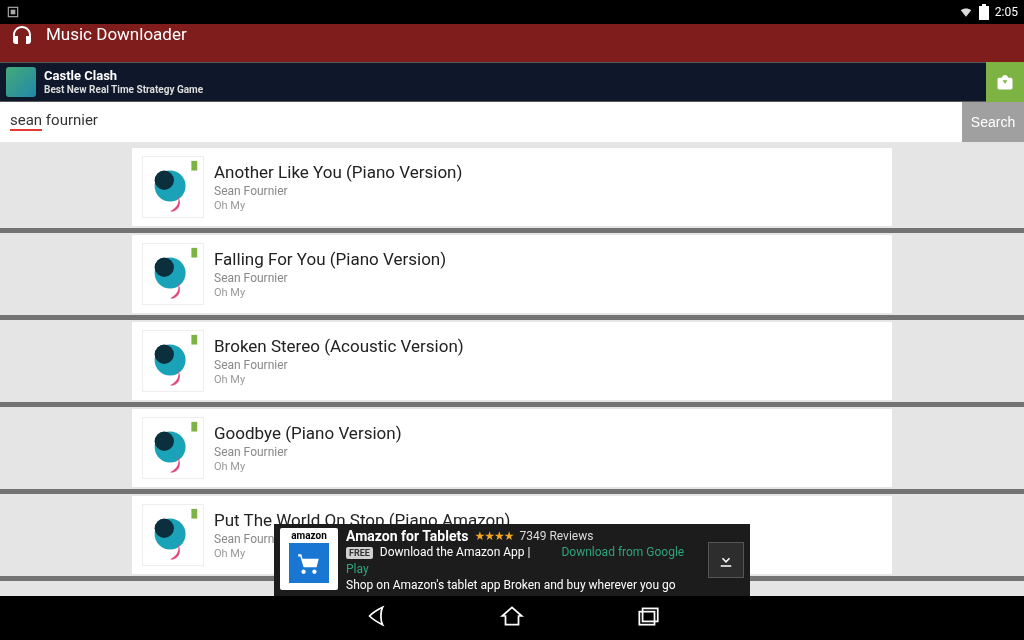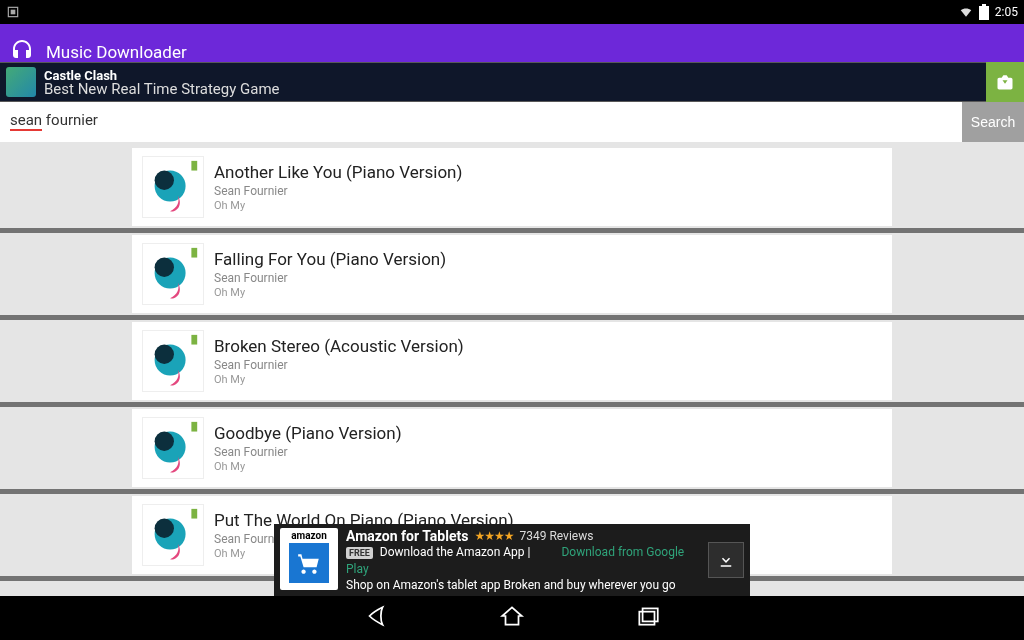--- a/index.html
+++ b/index.html
@@ -1,28 +1,28 @@
 <!DOCTYPE html>
 <html><head>
 <meta charset="utf-8">
 <style>
   * { box-sizing: border-box; margin: 0; padding: 0; }
   html, body { width: 1024px; height: 640px; font-family: Roboto, Arial, sans-serif; background: #e5e5e5; overflow: hidden; }
   .statusbar { height: 24px; background: #000; color: #fff; display: flex; align-items: center; font-size: 12px; padding: 0 6px; }
   .statusbar .left { flex: 0 0 auto; display: flex; align-items: center; }
   .statusbar .right { margin-left: auto; display: flex; align-items: center; gap: 6px; }
   .status-icon { width: 14px; height: 14px; display: inline-block; }
-  .appbar { height: 38px; background: #6d28d9; display: flex; align-items: flex-end; padding: 0 10px; color: #fff; }
+  .appbar { height: 38px; background: #7f1d1d; display: flex; align-items: flex-start; padding: 0 10px; color: #fff; }
   .appbar .headphones { width: 24px; height: 24px; margin-right: 12px; }
   .appbar-title { font-size: 17px; font-weight: 400; }
   .promo-bar { height: 40px; background: #0f172a; display: flex; align-items: center; padding: 0 0 0 6px; border-top: 1px solid #585858; border-bottom: 1px solid #585858; }
   .promo-thumb { width: 30px; height: 30px; background: linear-gradient(135deg,#4a7,#28a); border-radius: 3px; margin-right: 8px; }
   .promo-text { color: #fff; }
   .promo-title { font-size: 13px; font-weight: 700; line-height: 15px; }
-  .promo-sub { font-size: 15px; color: #ddd; line-height: 13px; }
+  .promo-sub { font-size: 10px; color: #ddd; line-height: 13px; font-weight: bold; }
   .promo-action { margin-left: auto; width: 38px; height: 40px; background: #7cb342; display: flex; align-items: center; justify-content: center; }
   .promo-action svg { width: 20px; height: 22px; }
   .search-row { display: flex; padding: 0; height: 40px; background: #e5e5e5; }
   .search-editable { flex:1; background:#fff; padding: 9px 10px; font-size:15px; color:#333; outline:none; }
   .underline-red { border-bottom: 2px solid #e53935; }
   .search-btn { width: 62px; background: #a0a0a0; color: #fff; font-size: 14px; border: none; cursor: pointer; }
   .results { padding: 4px 0 0 0; }
   .result-row { border-bottom: 5px solid #737373; padding: 0; }
   .result-card { width: 760px; margin: 2px auto; background: #fff; display: flex; padding: 8px 10px; align-items: center; }
   .album-art { width: 62px; height: 62px; background: #fff; border: 1px solid #eee; margin-right: 10px; position: relative; }
@@ -171,21 +171,21 @@
     <div class="result-row">
     <div class="result-card">
       <div class="album-art"><svg viewBox="0 0 62 62">
             <rect width="62" height="62" fill="#fff"></rect>
             <circle cx="28" cy="30" r="16" fill="#1aa3b8"></circle>
             <circle cx="22" cy="24" r="10" fill="#0c2f3d"></circle>
             <path d="M36 40 C42 50 34 58 28 56 C36 52 38 46 36 40Z" fill="#e4477e"></path>
             <rect x="50" y="4" width="6" height="10" fill="#7cb342"></rect>
           </svg></div>
       <div class="track-info">
-        <div class="track-title">Put The World On Piano (Piano Version)</div>
+        <div class="track-title">Put The World On Stop (Piano Amazon)</div>
         <div class="track-artist">Sean Fournier</div>
         <div class="track-album">Oh My</div>
       </div>
     </div>
     </div>
   </div>
 
 <div class="bottom-ad">
   <div class="ad-thumb">
     <div class="amazon-word">amazon</div>

